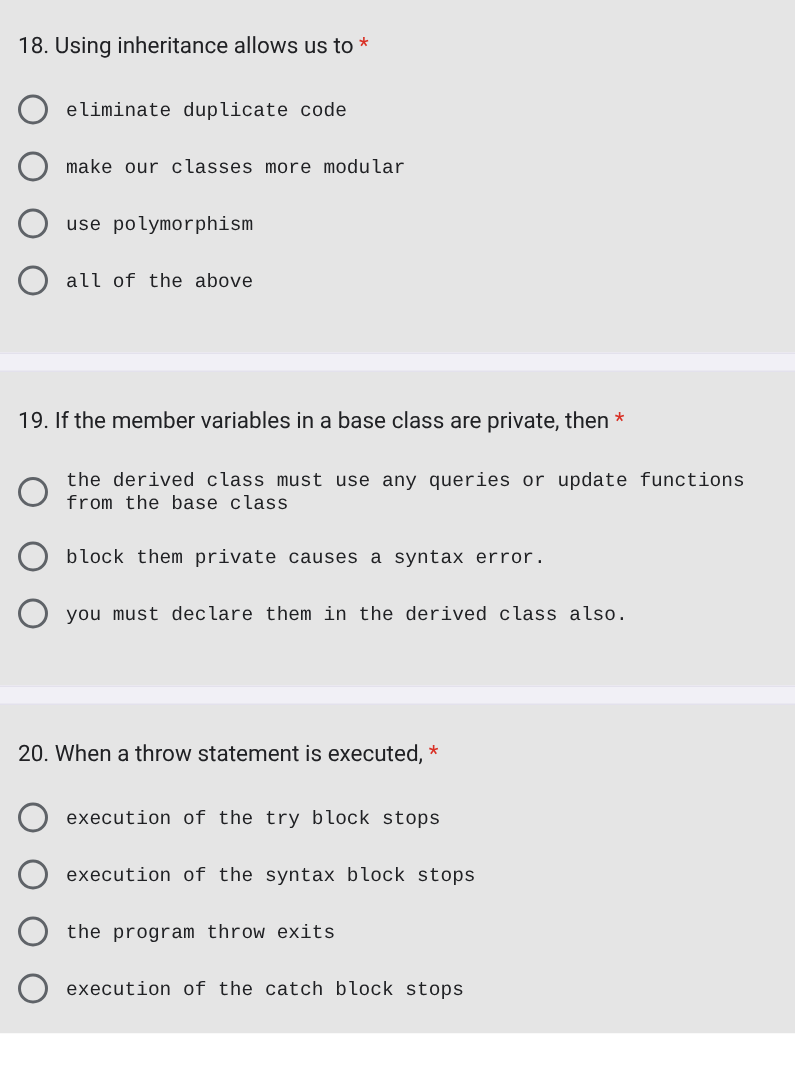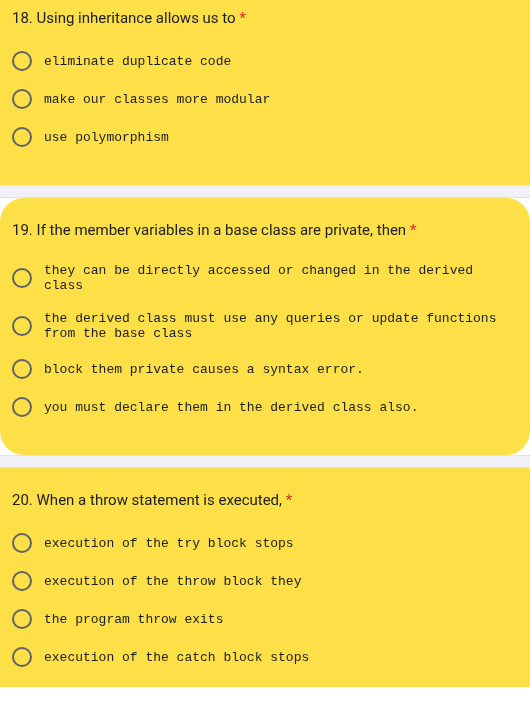--- a/index.html
+++ b/index.html
@@ -6,22 +6,22 @@
     margin: 0;
     padding: 0;
     box-sizing: border-box;
   }
   body {
     font-family: 'Google Sans', Roboto, Arial, sans-serif;
     background: #fff;
     width: 530px;
   }
   .question-block {
-    padding: 8px 12px 20px 12px;
-    background: #fde047;
+    padding: 20px 12px 20px 12px;
+    background: #e5e5e5;
   }
   .question-title {
     font-size: 15px;
     color: #202124;
     margin-bottom: 22px;
     font-weight: 400;
     line-height: 1.4;
   }
   .required {
     color: #d93025;
@@ -66,33 +66,33 @@
     <div class="option-label">eliminate duplicate code</div>
   </div>
   <div class="option-row">
     <div class="radio-circle"></div>
     <div class="option-label">make our classes more modular</div>
   </div>
   <div class="option-row">
     <div class="radio-circle"></div>
     <div class="option-label">use polymorphism</div>
   </div>
+  <div class="option-row">
+    <div class="radio-circle"></div>
+    <div class="option-label">all of the above</div>
+  </div>
 </div>
 
 <div class="separator"></div>
 
-<div class="question-block" style="padding-top:22px;border-radius:24px;">
+<div class="question-block" style="padding-top:22px;">
   <div class="question-title">
     <span>19.</span>
     <span>If the member variables in a base class are private, then</span>
     <span class="required">*</span>
-  </div>
-  <div class="option-row">
-    <div class="radio-circle"></div>
-    <div class="option-label">they can be directly accessed or changed in the derived class</div>
   </div>
   <div class="option-row">
     <div class="radio-circle"></div>
     <div class="option-label">the derived class must use any queries or update functions from the base class</div>
   </div>
   <div class="option-row">
     <div class="radio-circle"></div>
     <div class="option-label">block them private causes a syntax error.</div>
   </div>
   <div class="option-row">
@@ -108,21 +108,21 @@
     <span>20.</span>
     <span>When a throw statement is executed,</span>
     <span class="required">*</span>
   </div>
   <div class="option-row">
     <div class="radio-circle"></div>
     <div class="option-label">execution of the try block stops</div>
   </div>
   <div class="option-row">
     <div class="radio-circle"></div>
-    <div class="option-label">execution of the throw block they</div>
+    <div class="option-label">execution of the syntax block stops</div>
   </div>
   <div class="option-row">
     <div class="radio-circle"></div>
     <div class="option-label">the program throw exits</div>
   </div>
   <div class="option-row" style="margin-bottom:0;align-items:center;">
     <div class="radio-circle"></div>
     <div class="option-label">execution of the catch block stops</div>
   </div>
 </div>

